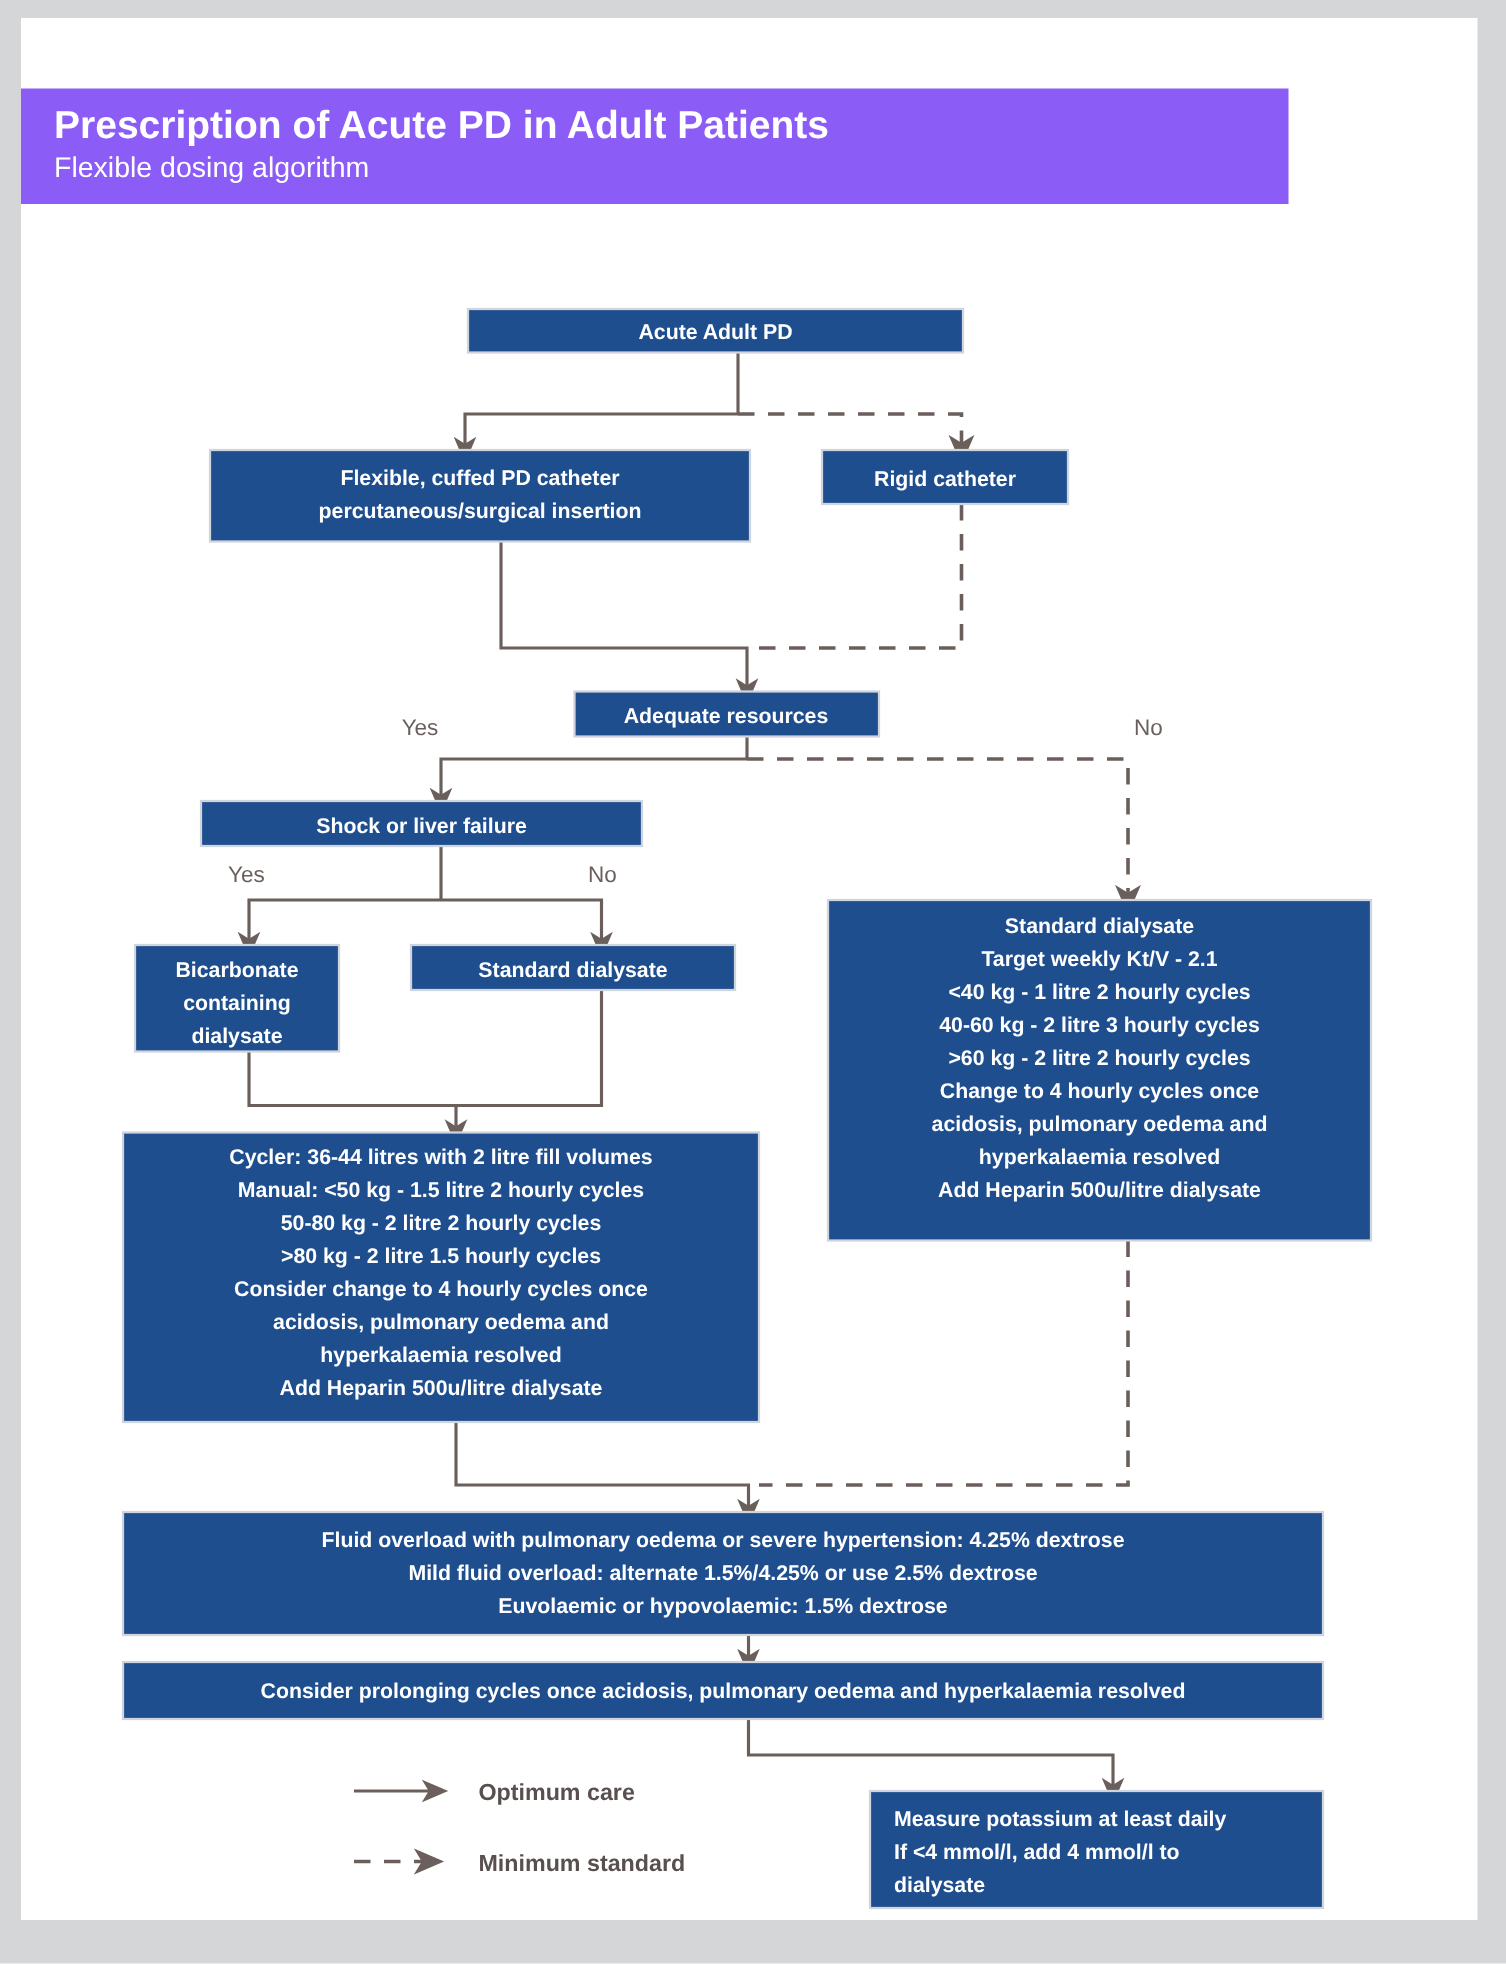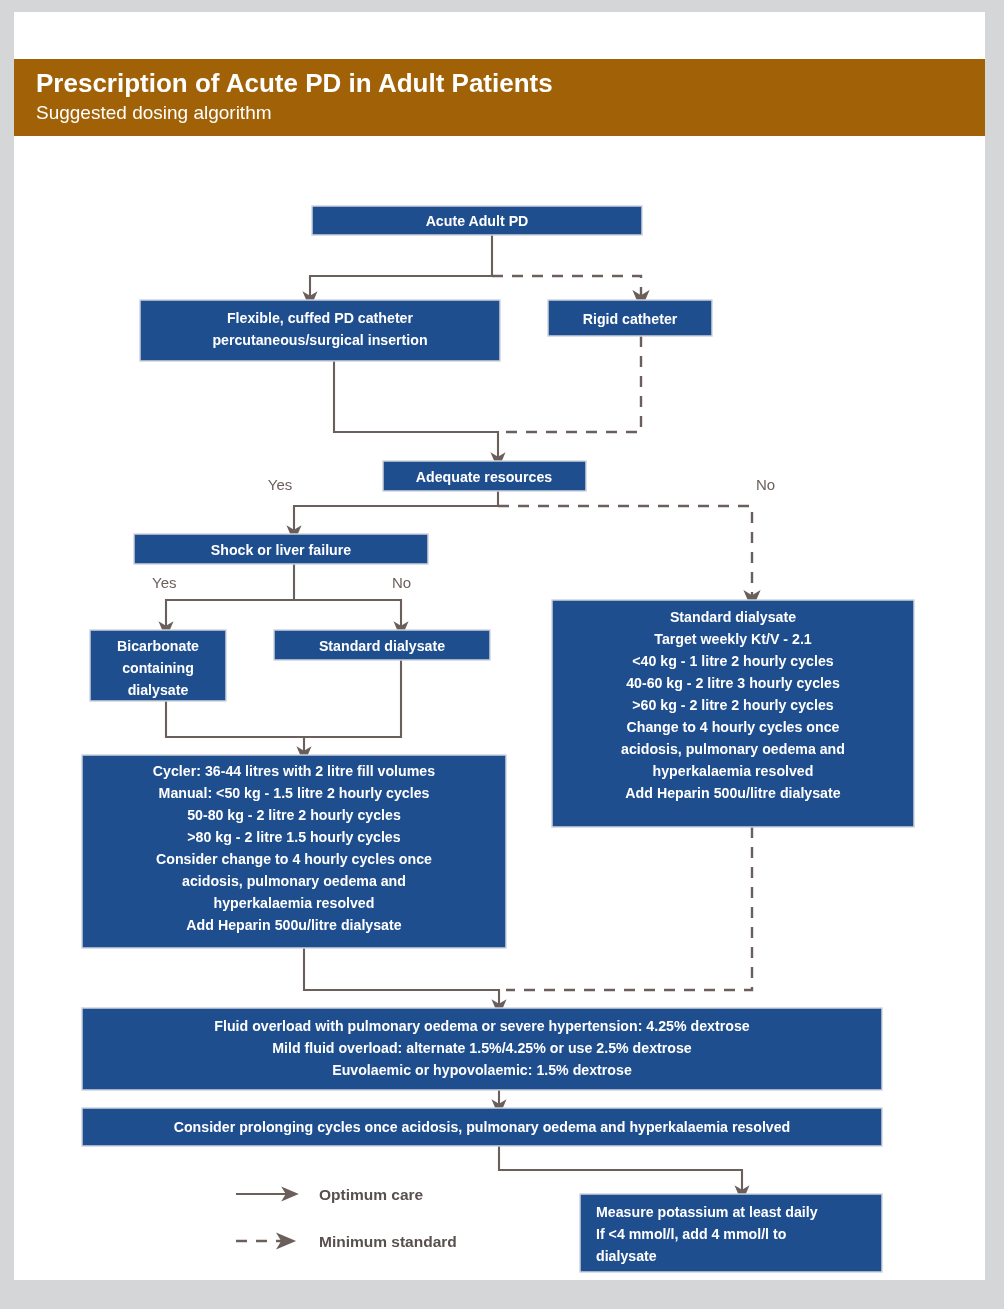--- a/index.html
+++ b/index.html
@@ -11,22 +11,22 @@
   }
   #page{
     position:absolute;
     left:14px; top:12px;
     width:971px; height:1268px;
     background:#ffffff;
   }
   #header{
     position:absolute;
     left:0px; top:47px;
-    width:971px; height:77px;
-    background:#a16207;
+    width:845px; height:77px;
+    background:#8b5cf6;
     color:#ffffff;
   }
   #header .h-title{
     position:absolute; left:22px; top:9px;
     font-size:26px; font-weight:bold; letter-spacing:0px;
     white-space:nowrap;
   }
   #header .h-sub{
     position:absolute; left:22px; top:43px;
     font-size:19px; font-weight:normal;
@@ -50,21 +50,21 @@
   .leg{ fill:#58504e; font-family:"Liberation Sans", sans-serif;
         font-size:15.5px; font-weight:bold; }
 </style>
 </head>
 <body>
 
 <div id="page">
 
   <div id="header">
     <div class="h-title">Prescription of Acute PD in Adult Patients</div>
-    <div class="h-sub">Suggested dosing algorithm</div>
+    <div class="h-sub">Flexible dosing algorithm</div>
   </div>
 
   <div id="chart">
   <svg width="971" height="1144" viewBox="0 0 971 1144" xmlns="http://www.w3.org/2000/svg">
 
     <defs>
       <marker id="ah" markerWidth="9" markerHeight="9" refX="4.2" refY="4" orient="auto" markerUnits="strokeWidth">
         <path d="M0,0.4 L8.4,4 L0,7.6 L2.2,4 Z" fill="#6b5f5c"></path>
       </marker>
     </defs>

